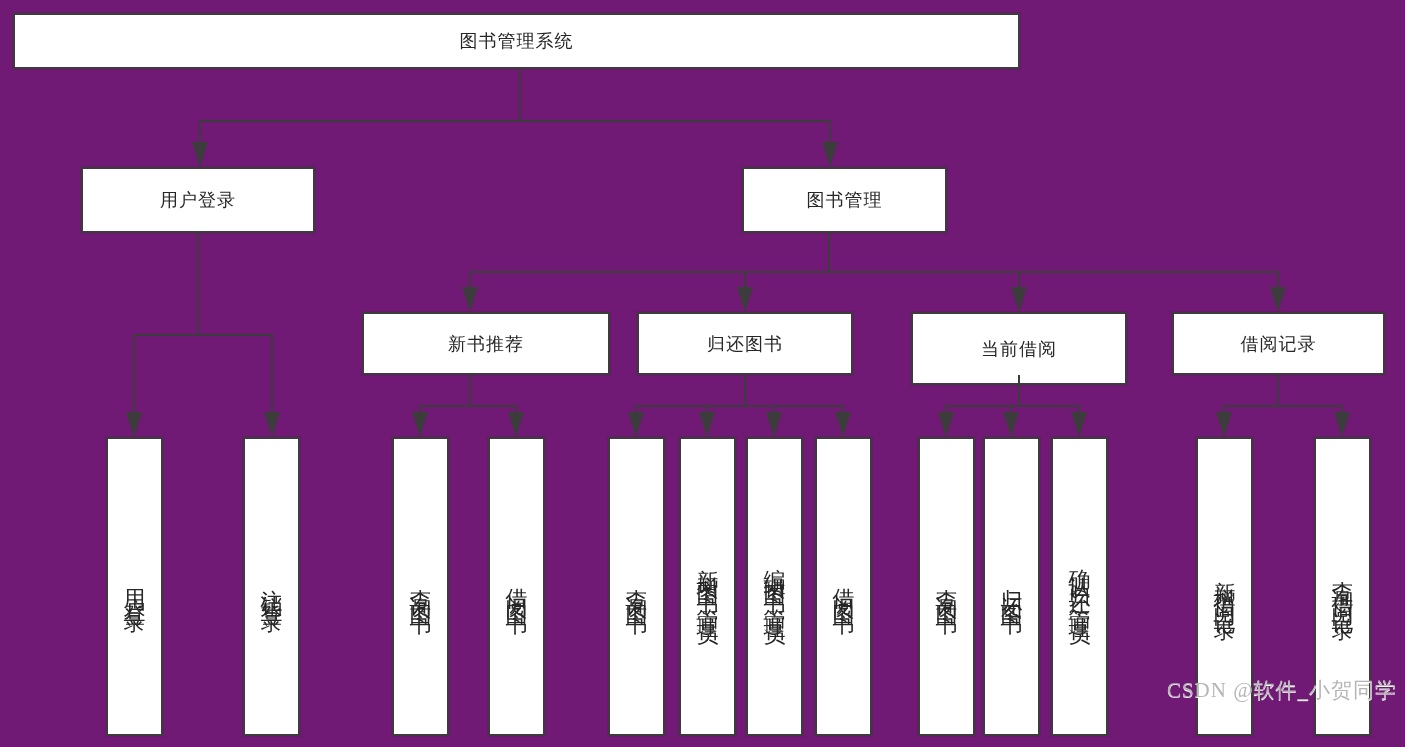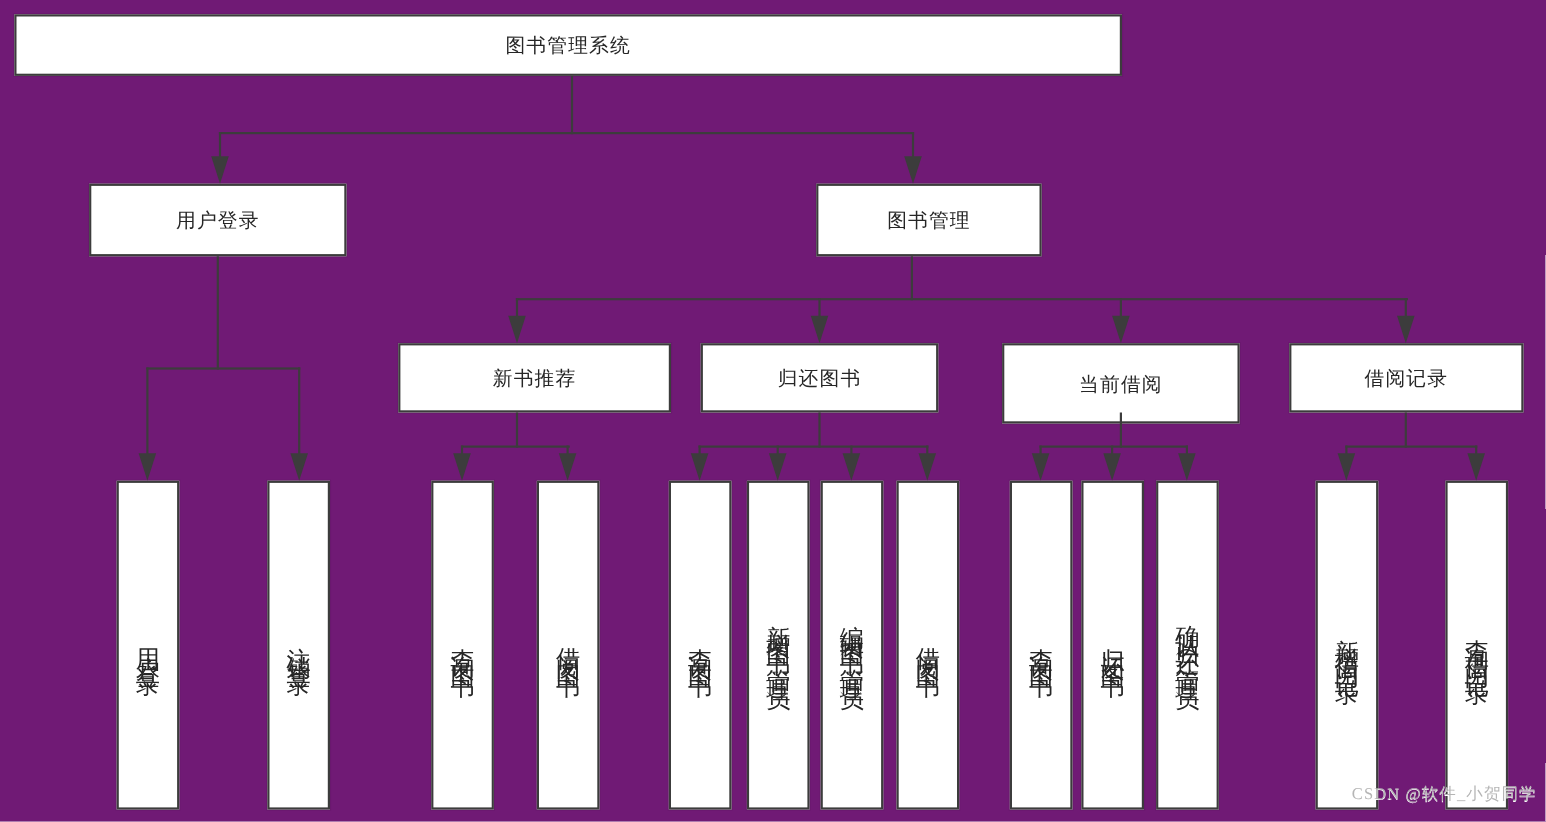--- a/index.html
+++ b/index.html
@@ -46,22 +46,22 @@
   }
   .arrow{ 
     position:absolute;
     width:0;height:0;
     border-left:8px solid transparent;
     border-right:8px solid transparent;
     border-top:25px solid var(--line);
   }
   .watermark{
     position:absolute;
-    top:712px;right:8px;
-    font-size:15px;
+    top:676px;right:8px;
+    font-size:21px;
     letter-spacing:1px;
     color:var(--wm);
     text-shadow:0 1px 0 #ffffff;
     white-space:nowrap;
   }
 </style>
 </head>
 <body>
 
 <div id="canvas">

